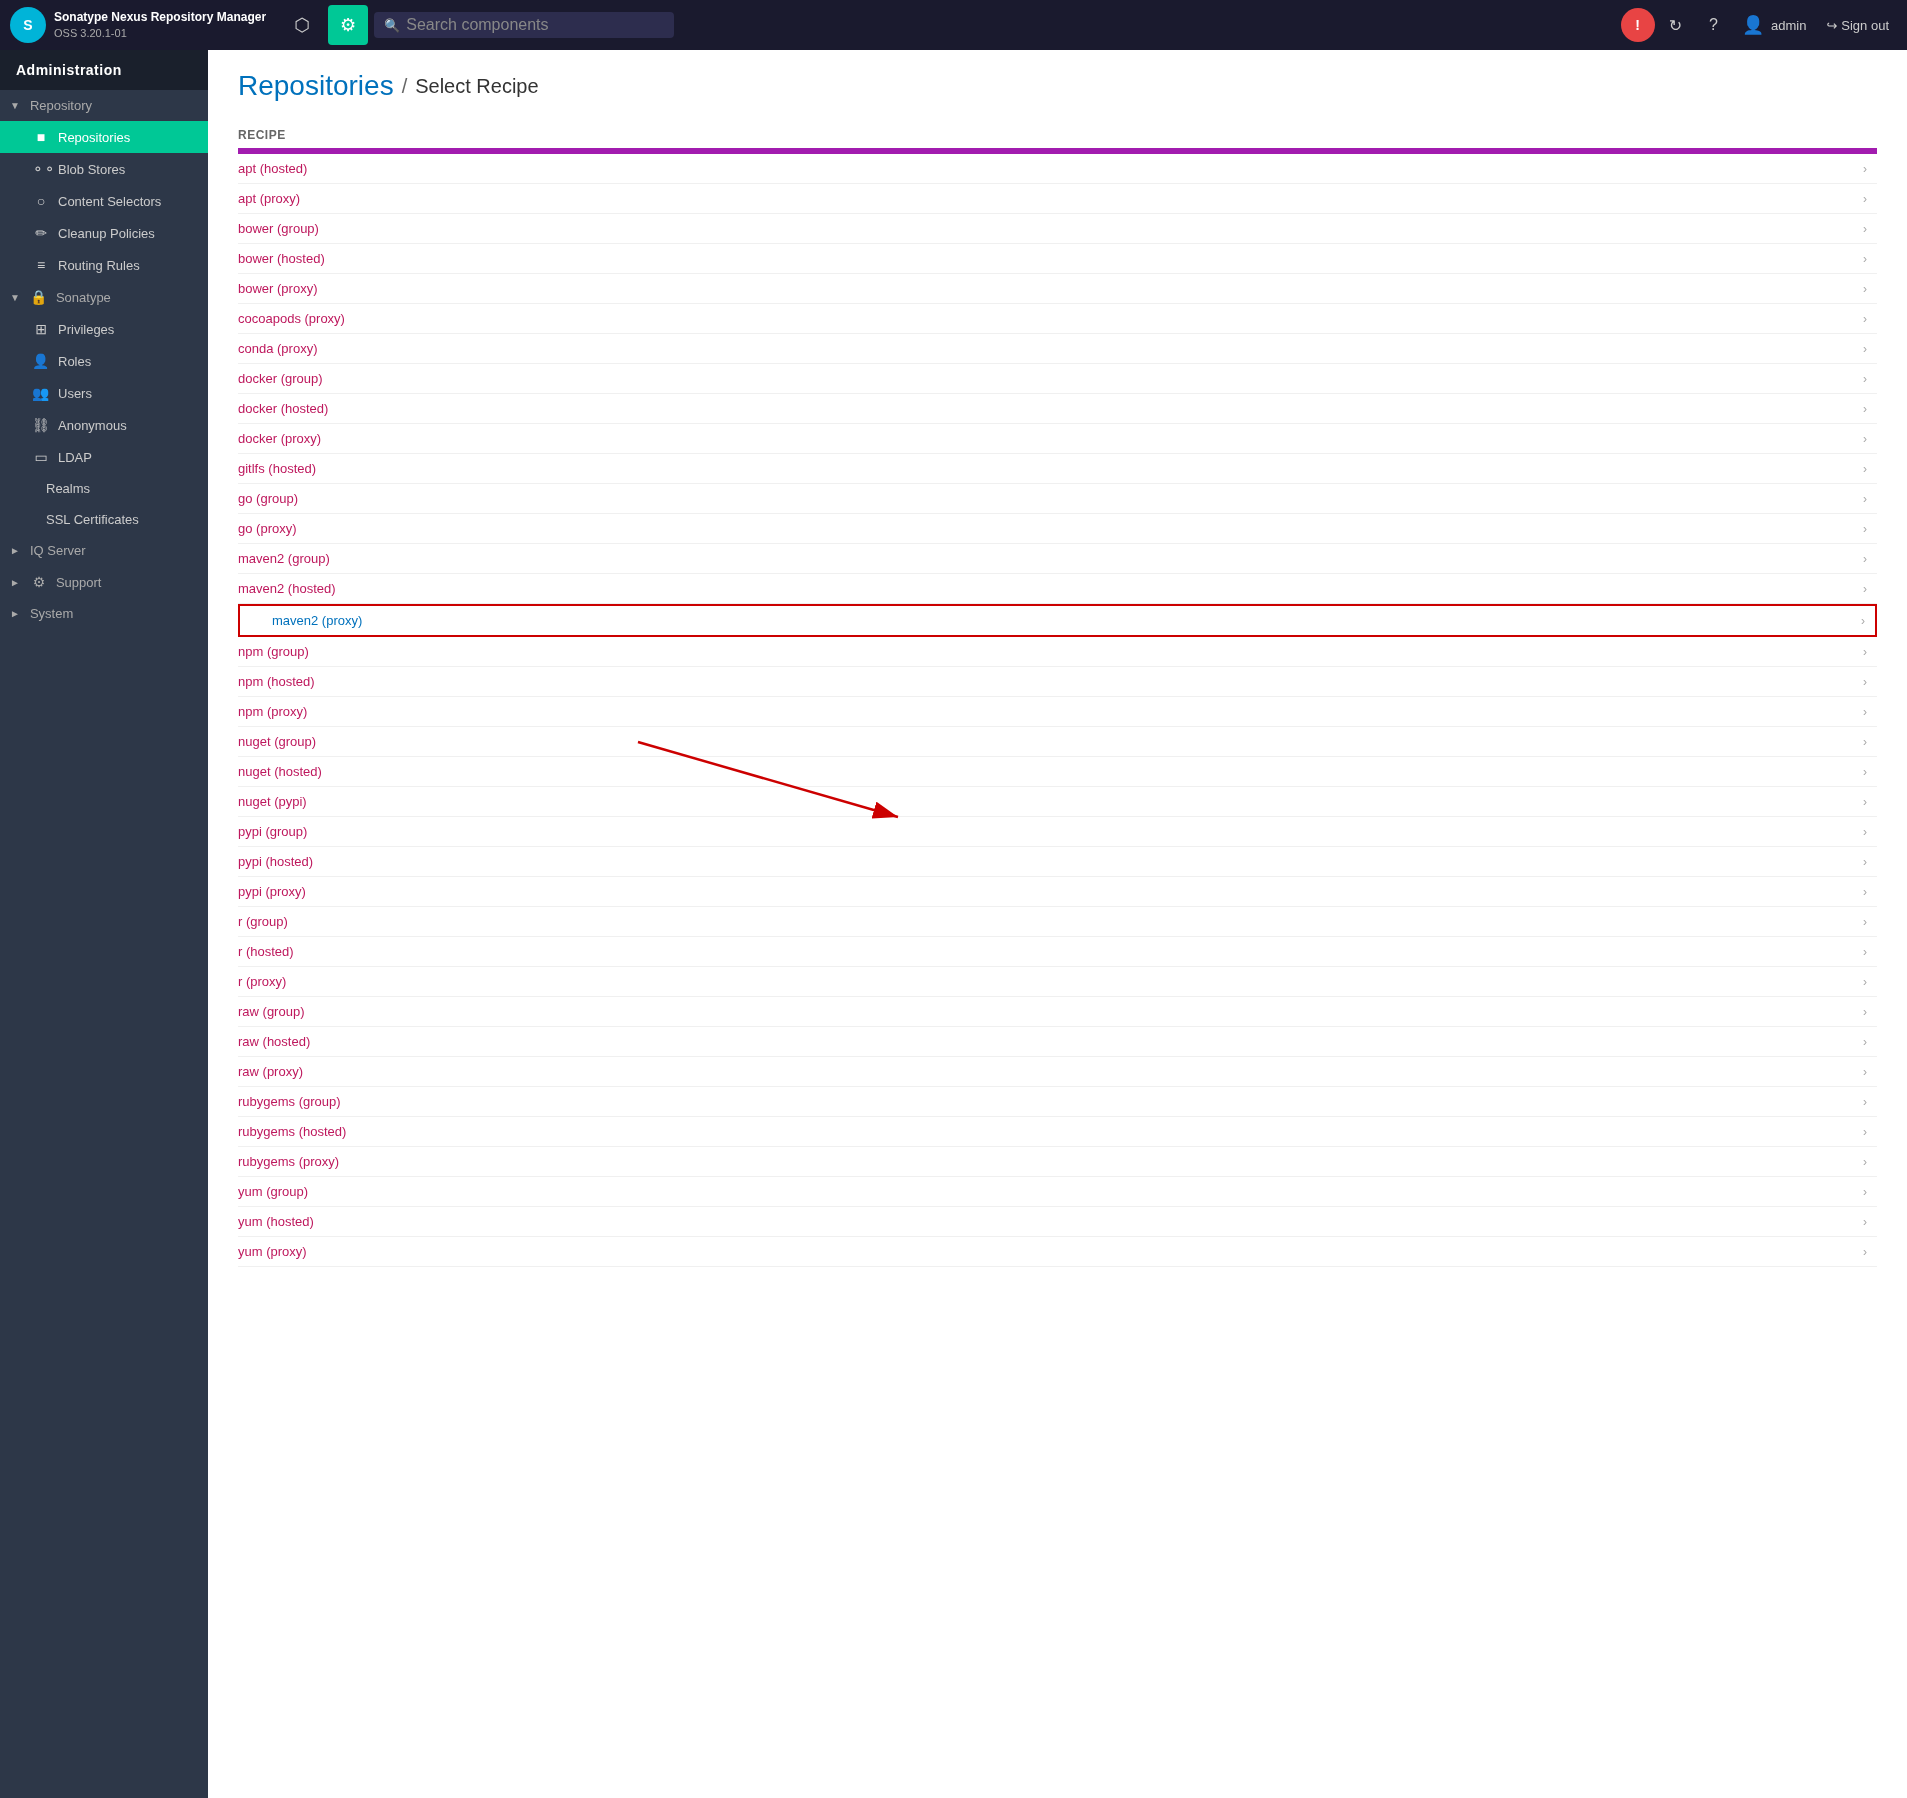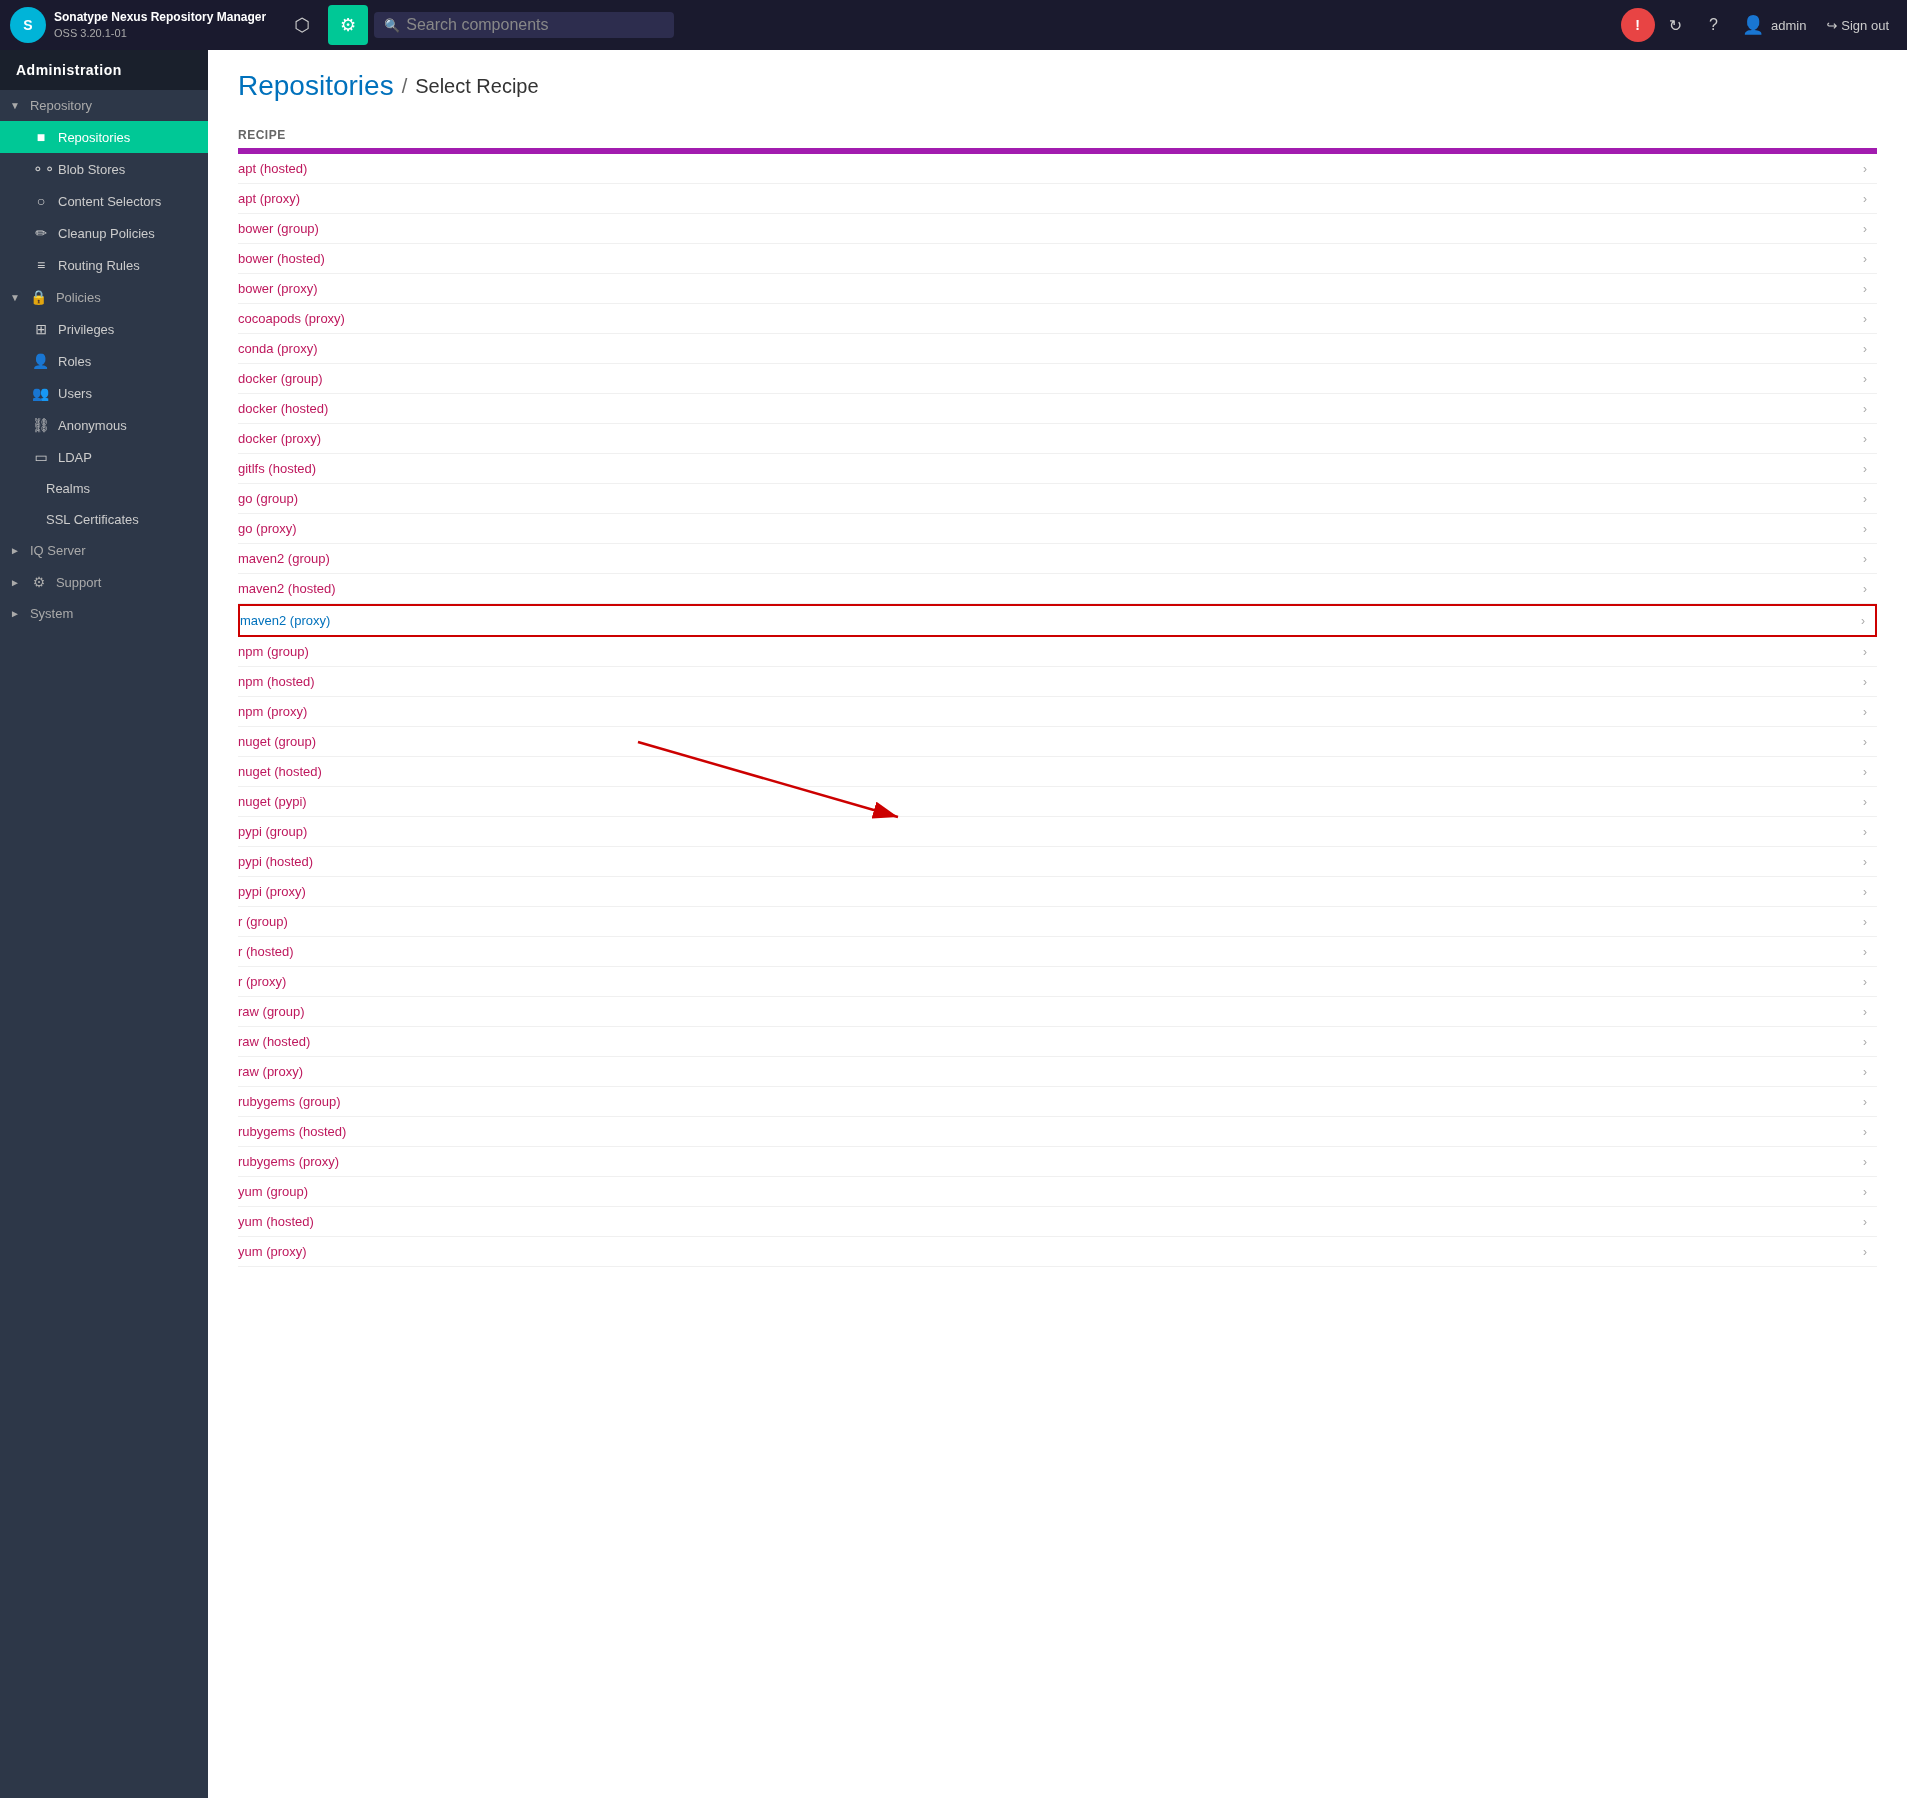--- a/index.html
+++ b/index.html
@@ -158,20 +158,21 @@
       border-bottom: 1px solid #f0f0f0;
       cursor: pointer;
       font-size: 13px;
     }
     .recipe-item-label { color: #be185d; }
     .recipe-item-arrow { color: #aaa; font-size: 12px; }
 
     .recipe-item.highlighted {
       border: 2px solid #cc0000;
       background: white;
+      padding-left: 32px;
     }
     .recipe-item.highlighted .recipe-item-label { color: #0071bc; }
 
     
     .sidebar::-webkit-scrollbar { width: 6px; }
     .sidebar::-webkit-scrollbar-track { background: #2d3748; }
     .sidebar::-webkit-scrollbar-thumb { background: #4a5568; border-radius: 3px; }
 
     .content::-webkit-scrollbar { width: 8px; }
     .content::-webkit-scrollbar-track { background: #f1f1f1; }
@@ -248,21 +249,21 @@
       <span>Cleanup Policies</span>
     </div>
     <div class="sidebar-item sidebar-indent">
       <span class="icon">≡</span>
       <span>Routing Rules</span>
     </div>
 
     <div class="sidebar-item section-header">
       <span class="arrow">▼</span>
       <span class="icon">🔒</span>
-      <span>Policies</span>
+      <span>Sonatype</span>
     </div>
     <div class="sidebar-item sidebar-indent">
       <span class="icon">⊞</span>
       <span>Privileges</span>
     </div>
     <div class="sidebar-item sidebar-indent">
       <span class="icon">👤</span>
       <span>Roles</span>
     </div>
     <div class="sidebar-item sidebar-indent">

